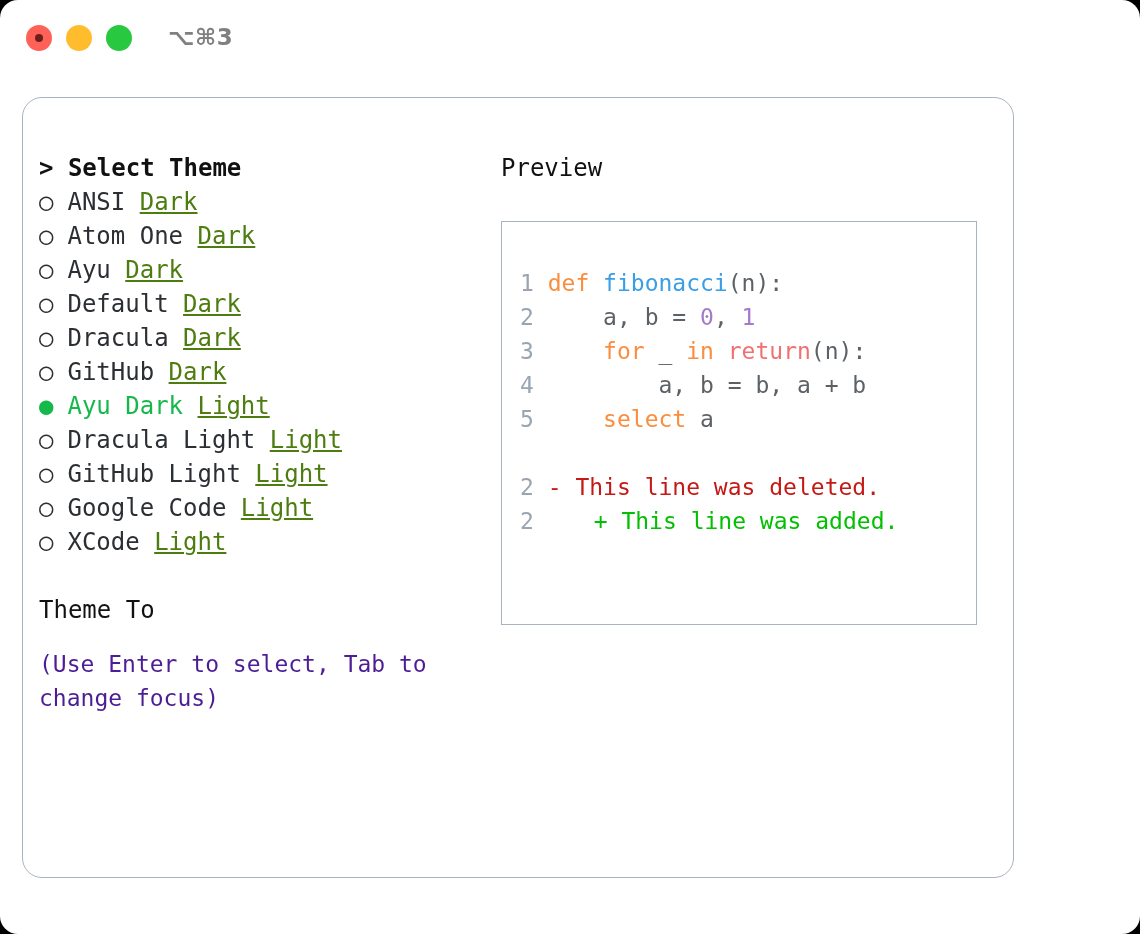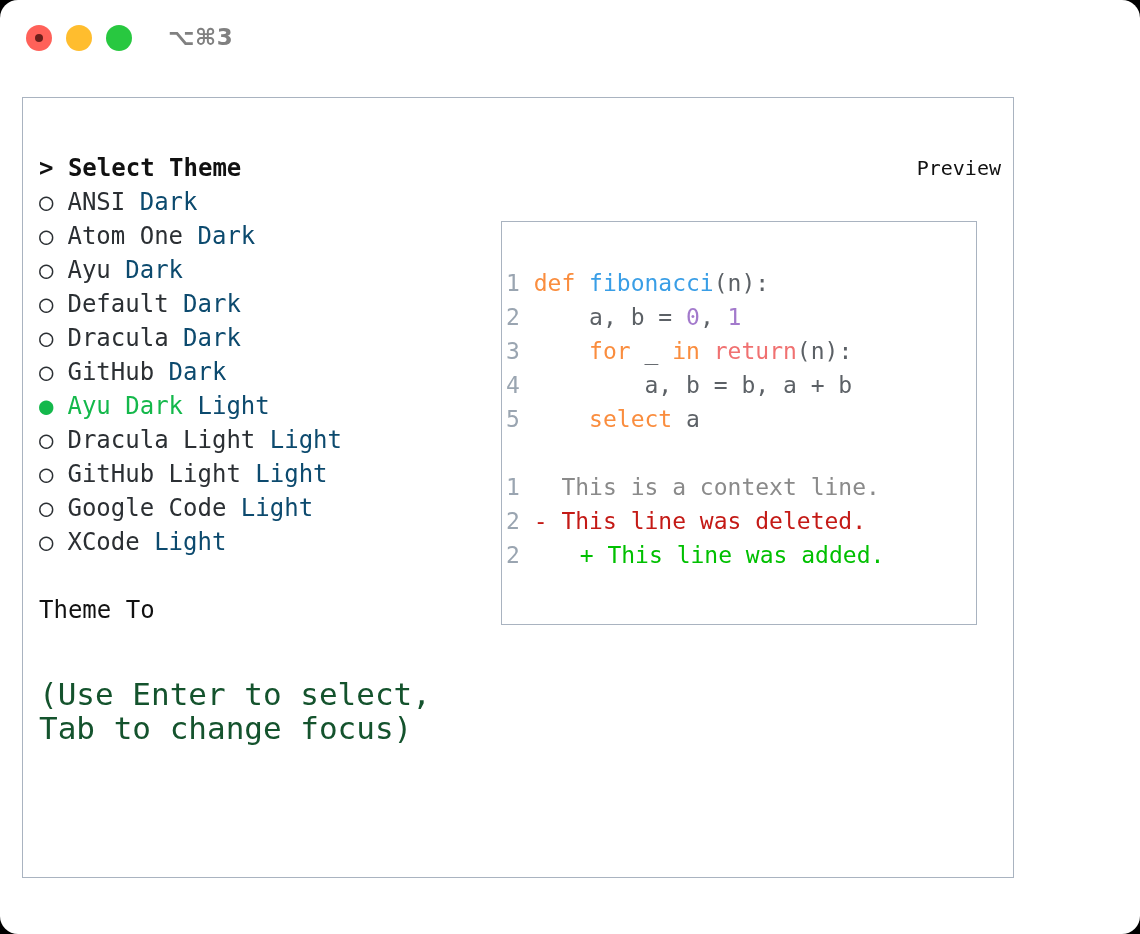--- a/index.html
+++ b/index.html
@@ -75,21 +75,21 @@
   }
 
   
   .panel {
     position: absolute;
     left: 22px;
     top: 97px;
     width: 992px;
     height: 781px;
     border: 1.5px solid #a9b3c0;
-    border-radius: 0;
+    border-radius: 20px;
     box-sizing: border-box;
     background: #ffffff;
   }
 
   
   .left-col {
     position: absolute;
     left: 16px;
     top: 53px;
     width: 440px;
@@ -109,63 +109,62 @@
     color: #2b2f33;
     white-space: pre;
   }
   .marker {
     display: inline-block;
     width: 14px;
   }
   .marker-off { color: #2b2f33; }
   .marker-on  { color: #14b84b; }
   .theme-name-selected { color: #14b84b; }
-  .badge { color: #0c4a6e; }
+  .badge { color: #4d7c0f; text-decoration: underline; }
 
   .section-label {
     font-size: 24px;
     line-height: 34px;
     color: #111111;
     white-space: pre;
     margin-top: 34px;
   }
 
   .hint {
-    margin-top: 50px;
-    font-size: 31px;
-    line-height: 34px;
-    color: #14532d;
+    margin-top: 20px;
+    font-size: 23px;
+    line-height: 34px;
+    color: #4c1d95;
     width: 400px;
     white-space: pre-wrap;
   }
 
   
   .right-col {
     position: absolute;
     left: 478px;
     top: 53px;
     width: 500px;
   }
 
   .preview-header {
-    font-size: 20px;
+    font-size: 24px;
     color: #111111;
     line-height: 34px;
     white-space: pre;
-    text-align: right;
   }
 
   .preview-box {
     margin-top: 36px;
     width: 476px;
     height: 404px;
     border: 1.5px solid #a9b3c0;
     box-sizing: border-box;
     background: #ffffff;
-    padding: 44px 0 0 4px;
+    padding: 44px 0 0 18px;
   }
 
   .code-line {
     font-size: 23px;
     line-height: 34px;
     white-space: pre;
   }
   .lineno {
     color: #9aa5b1;
   }
@@ -225,21 +224,20 @@
       <div class="preview-box">
         <div id="code-block">
             <div class="code-line"><span class="lineno">1 </span><span class="tok-kw">def </span><span class="tok-fn">fibonacci</span><span class="tok-plain">(n):</span></div>
             <div class="code-line"><span class="lineno">2 </span><span class="tok-plain">    a, b = </span><span class="tok-num">0</span><span class="tok-plain">, </span><span class="tok-num">1</span></div>
             <div class="code-line"><span class="lineno">3 </span><span class="tok-plain">    </span><span class="tok-kw">for</span><span class="tok-plain"> _ </span><span class="tok-kw">in</span><span class="tok-plain"> </span><span class="tok-builtin">return</span><span class="tok-plain">(n):</span></div>
             <div class="code-line"><span class="lineno">4 </span><span class="tok-plain">        a, b = b, a + b</span></div>
             <div class="code-line"><span class="lineno">5 </span><span class="tok-plain">    </span><span class="tok-kw">select</span><span class="tok-plain"> a</span></div>
           </div>
         <div class="diff-gap"></div>
         <div id="diff-block">
-            <div class="code-line"><span class="lineno">1 </span><span class="diff-ctx">  This is a context line.</span></div>
             <div class="code-line"><span class="lineno">2 </span><span class="diff-del">- This line was deleted.</span></div>
             <div class="code-line"><span class="lineno">2 </span><span class="diff-add">+ This line was added.</span></div>
           </div>
       </div>
     </div>
 
   </div>
 </div>
 
 </body></html>

